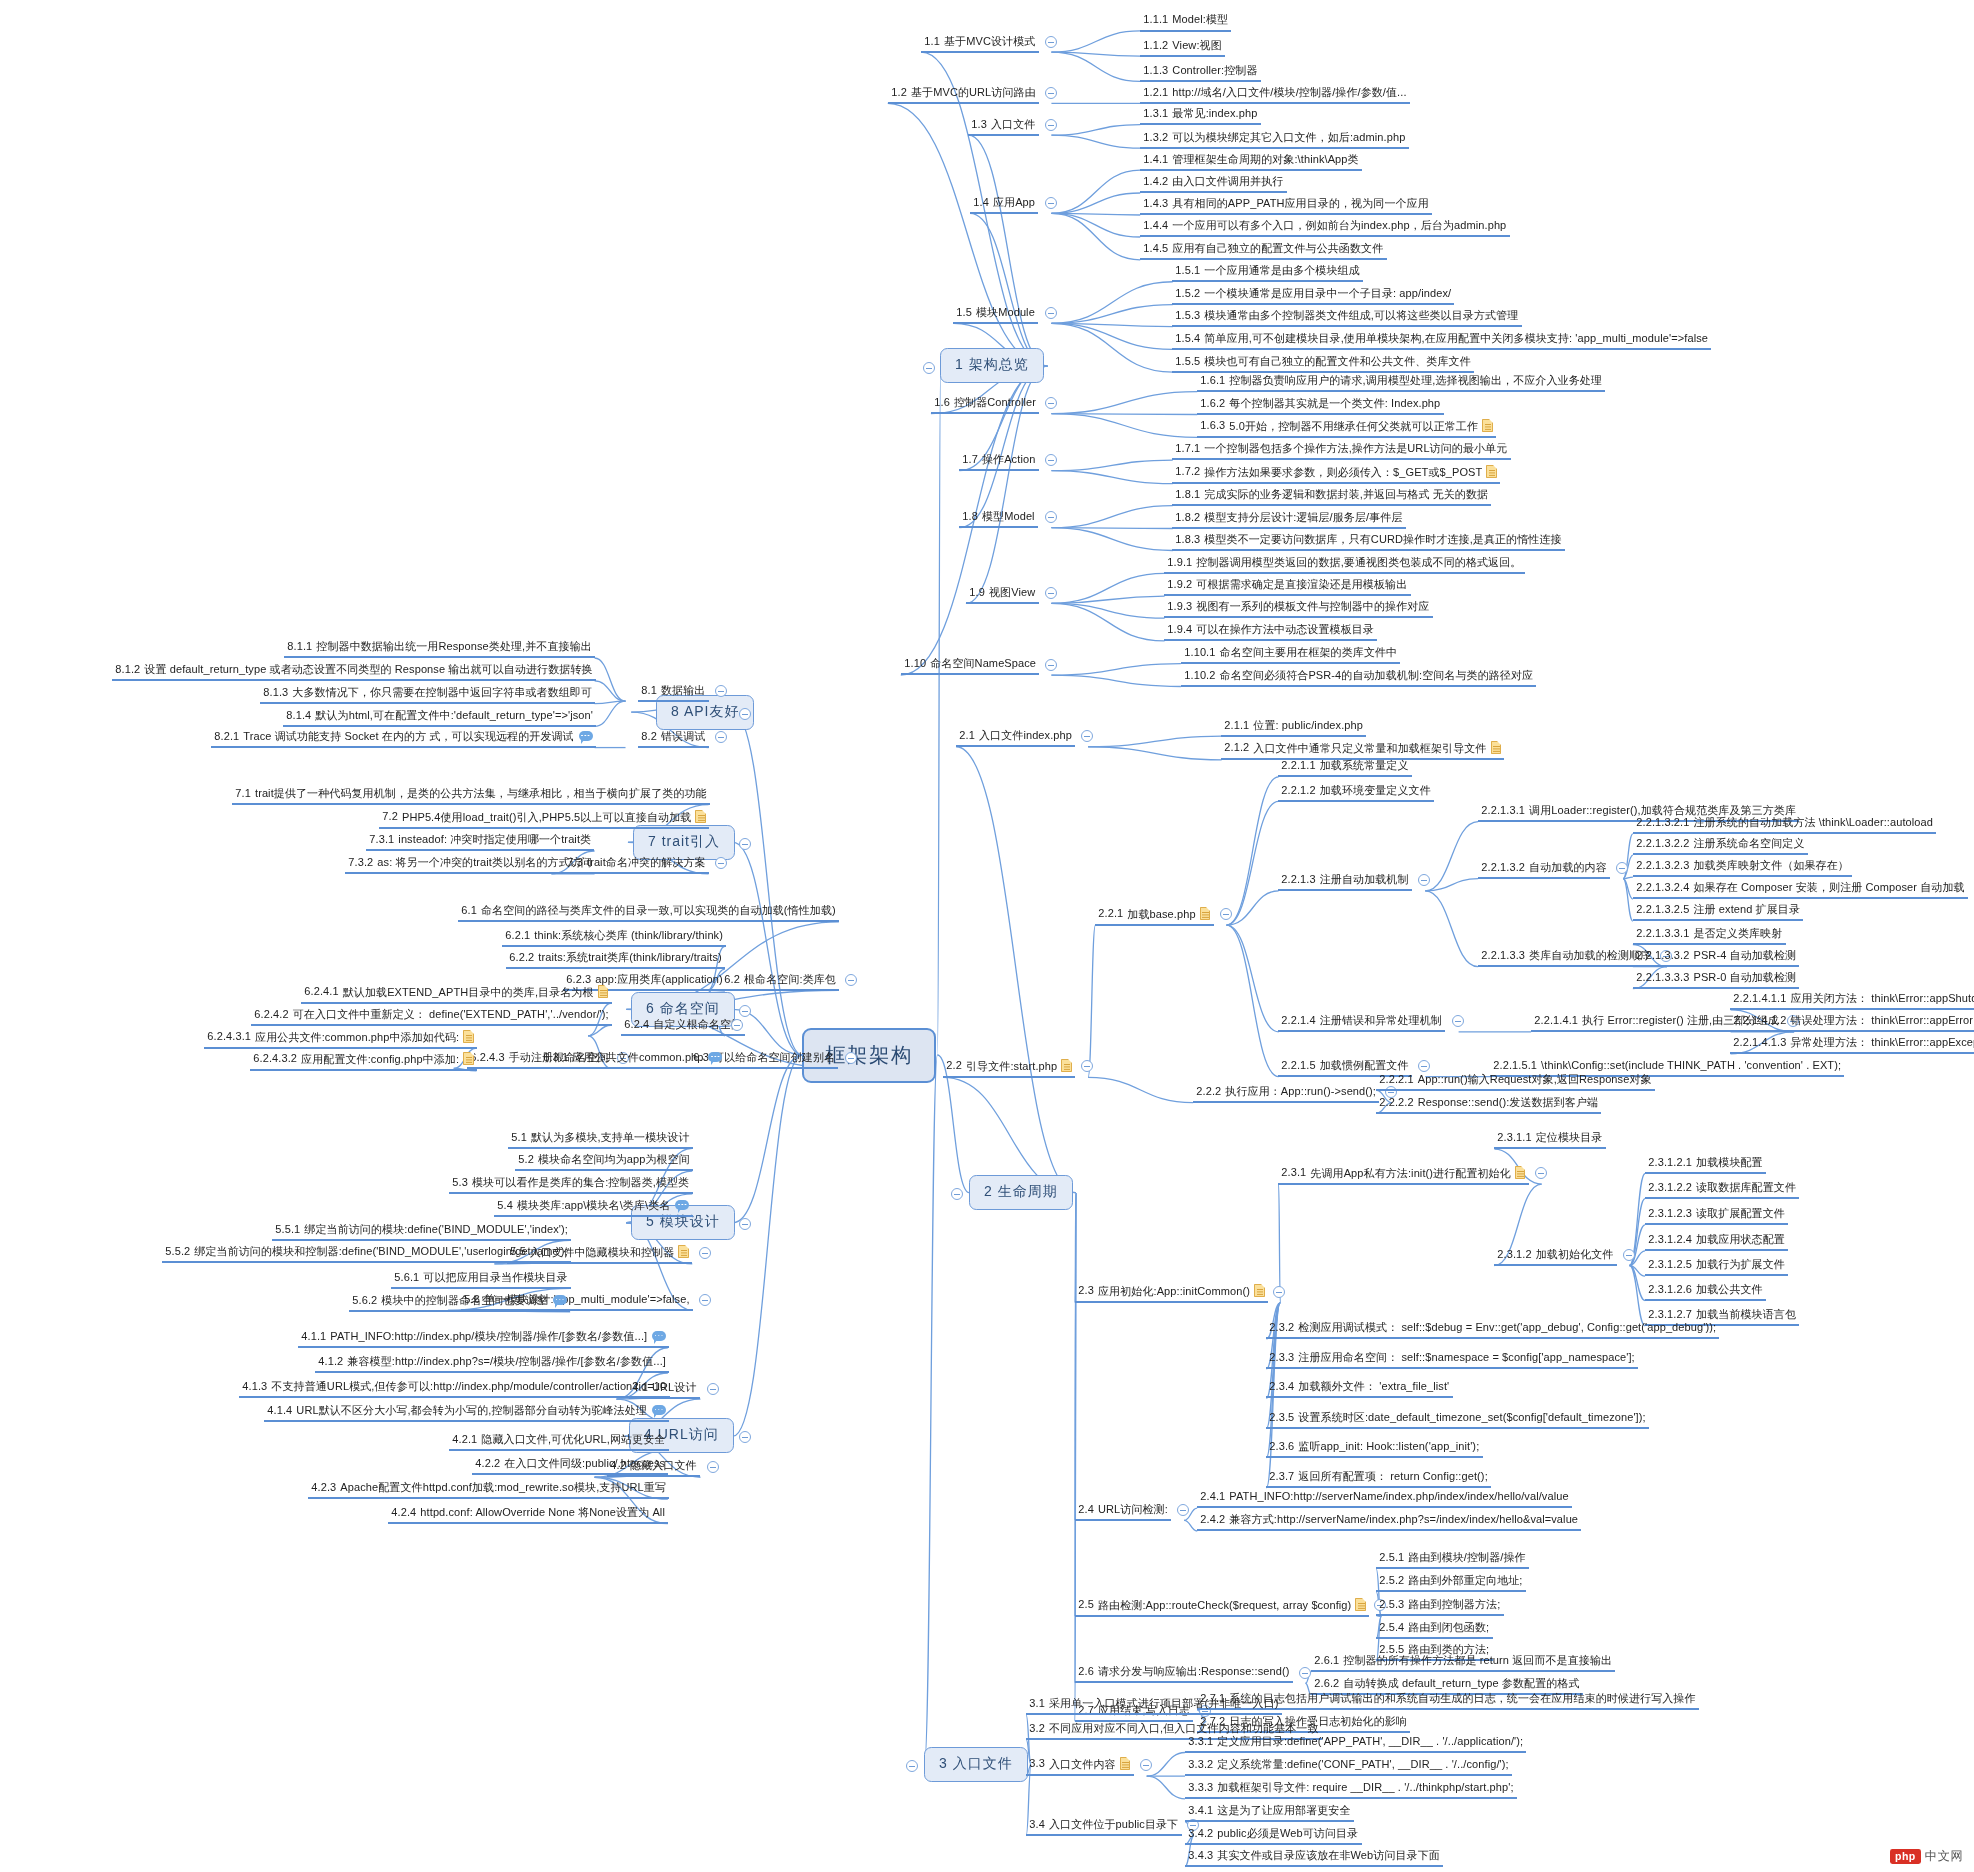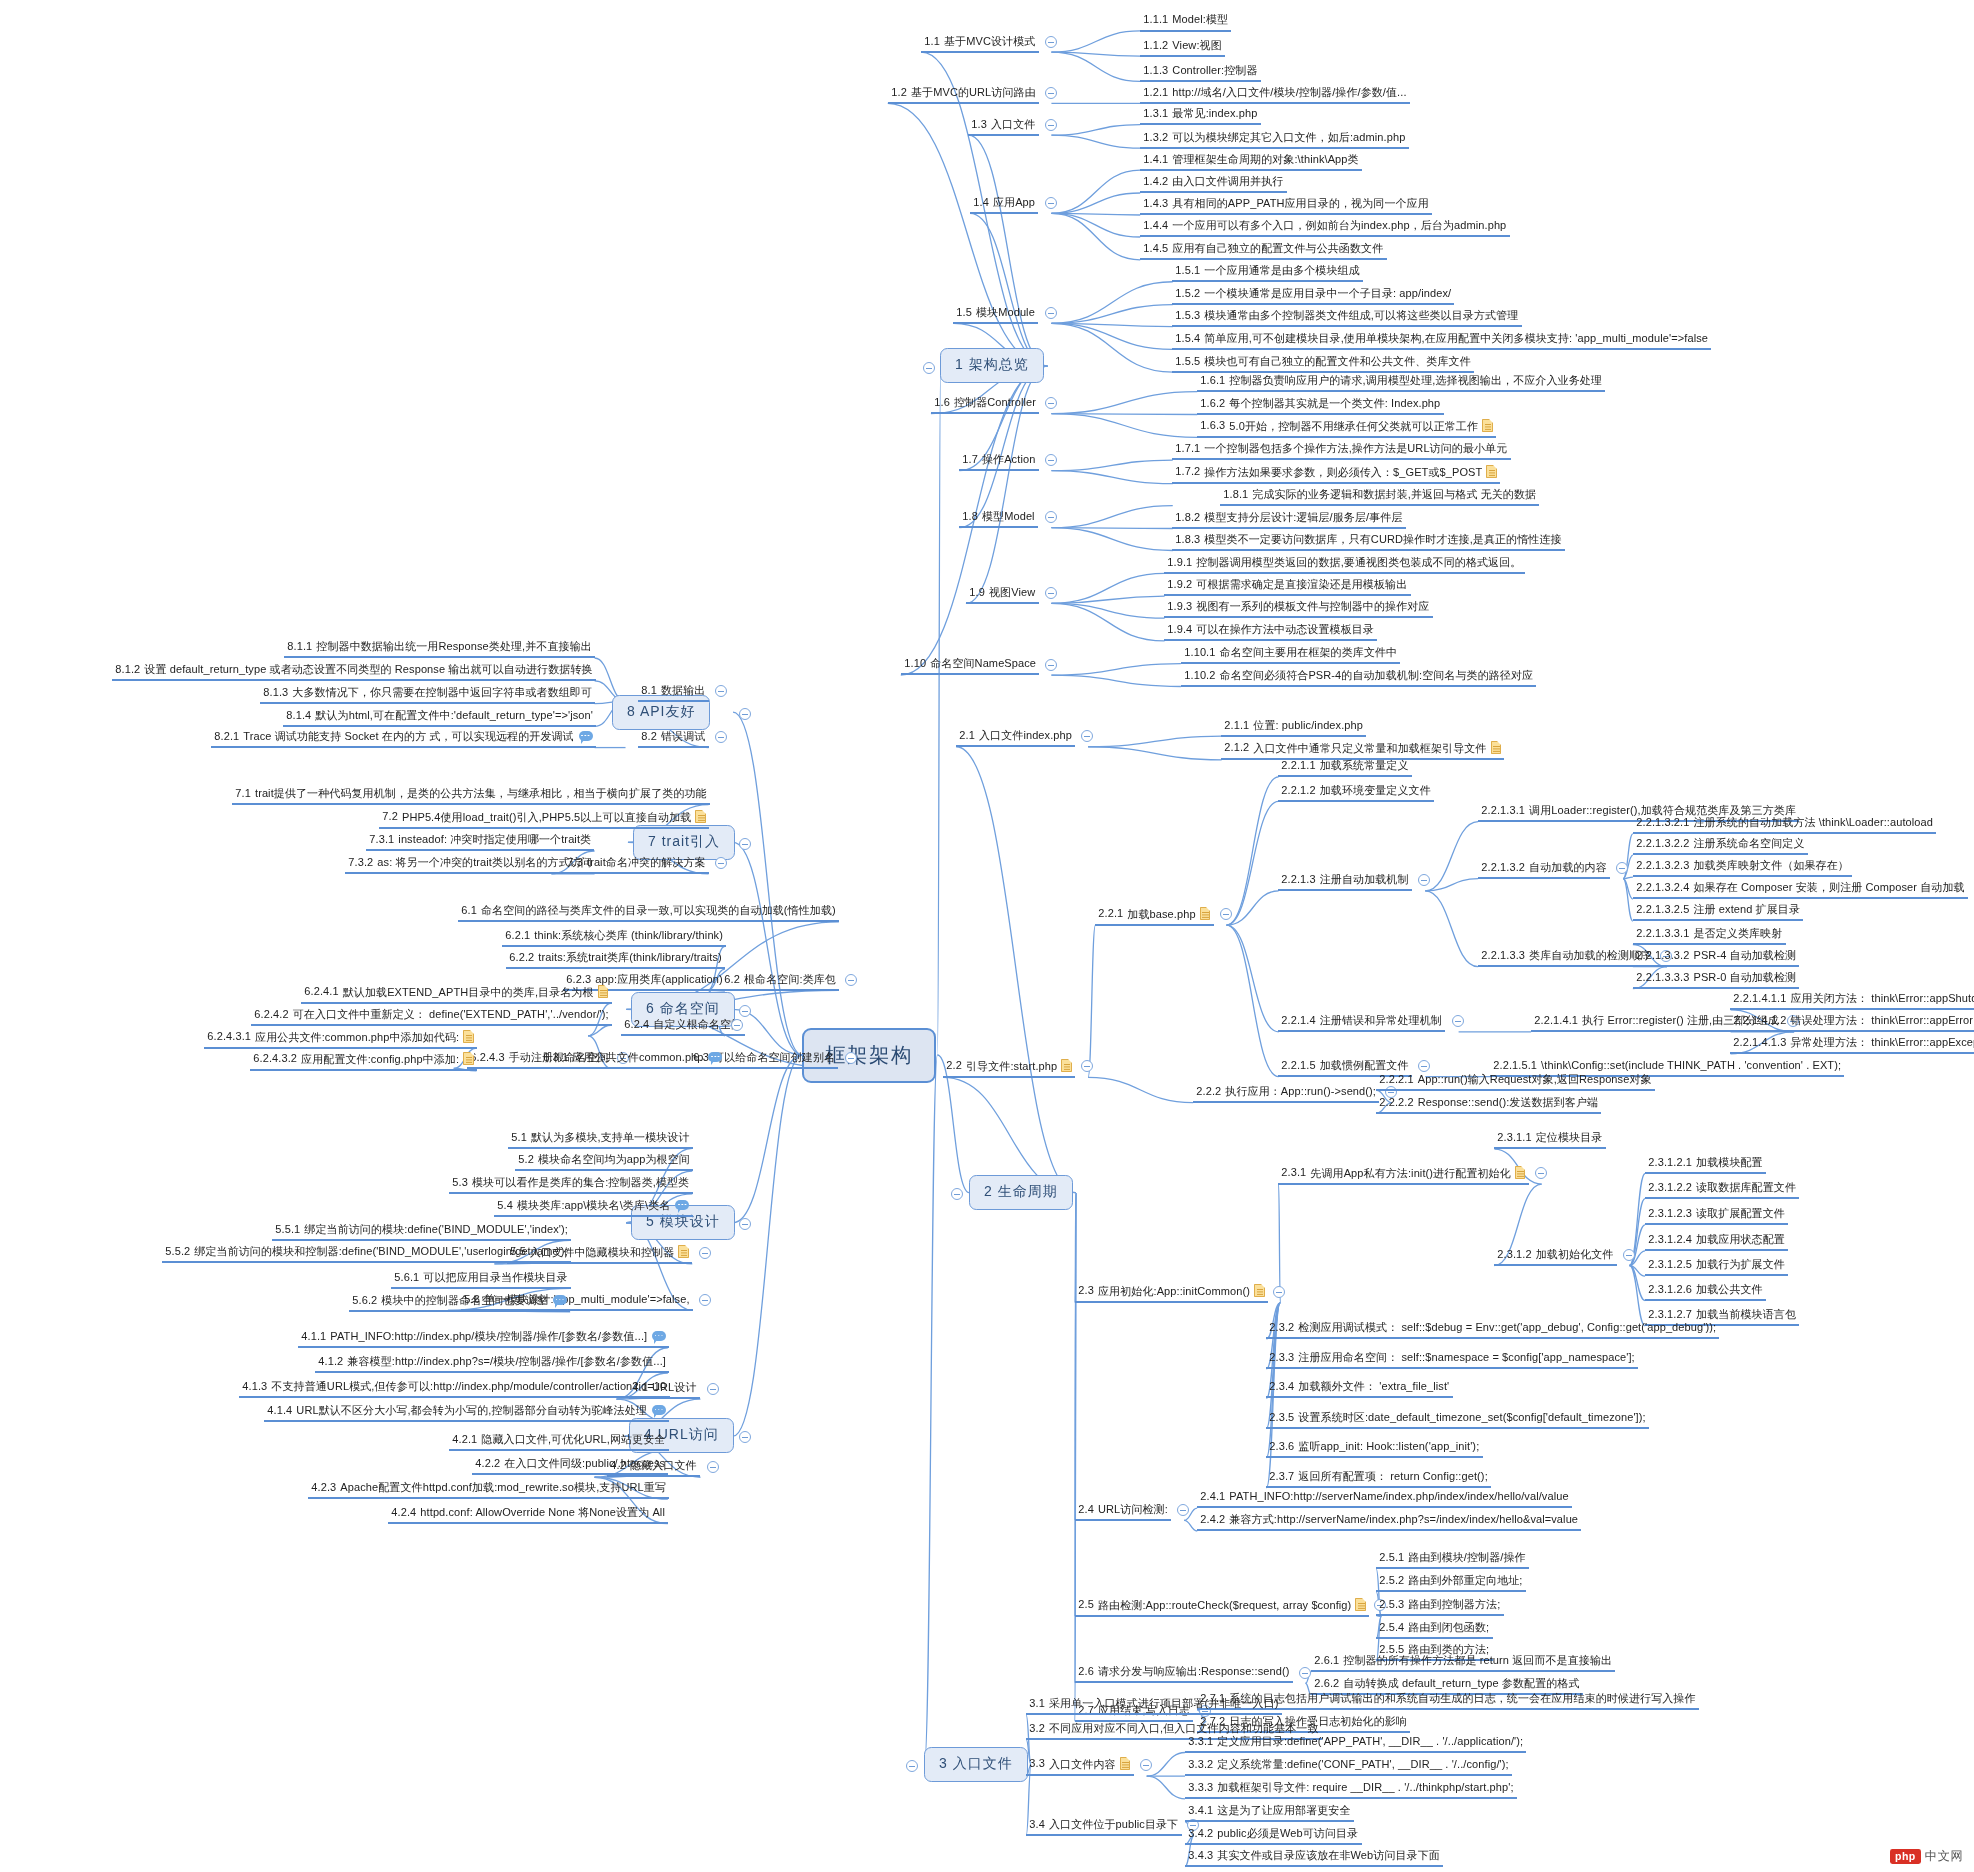--- a/index.html
+++ b/index.html
@@ -354,21 +354,21 @@
     <div class="tog" style="left: 1045px; top: 397px;"></div>
     <div class="node" style="top: 372px; left: 1197px; text-align: right;"><span class="num">1.6.1</span><span>控制器负责响应用户的请求,调用模型处理,选择视图输出，不应介入业务处理</span></div>
     <div class="node" style="top: 395px; left: 1197px;"><span class="num">1.6.2</span><span>每个控制器其实就是一个类文件: Index.php</span></div>
     <div class="node" style="top: 417px; left: 1197px;"><span class="num">1.6.3</span><span>5.0开始，控制器不用继承任何父类就可以正常工作</span><span class="note"></span></div>
     <div class="node r" style="top: 451px; left: 959px;"><span class="num">1.7</span><span>操作Action</span></div>
     <div class="tog" style="left: 1045px; top: 454px;"></div>
     <div class="node" style="top: 440px; left: 1172px;"><span class="num">1.7.1</span><span>一个控制器包括多个操作方法,操作方法是URL访问的最小单元</span></div>
     <div class="node" style="top: 463px; left: 1172px;"><span class="num">1.7.2</span><span>操作方法如果要求参数，则必须传入：$_GET或$_POST</span><span class="note"></span></div>
     <div class="node r" style="top: 508px; left: 959px;"><span class="num">1.8</span><span>模型Model</span></div>
     <div class="tog" style="left: 1045px; top: 511px;"></div>
-    <div class="node" style="top: 486px; left: 1172px; margin-left: 48px;"><span class="num">1.8.1</span><span>完成实际的业务逻辑和数据封装,并返回与格式 无关的数据</span></div>
+    <div class="node" style="top: 486px; left: 1172px;"><span class="num">1.8.1</span><span>完成实际的业务逻辑和数据封装,并返回与格式 无关的数据</span></div>
     <div class="node" style="top: 509px; left: 1172px;"><span class="num">1.8.2</span><span>模型支持分层设计:逻辑层/服务层/事件层</span></div>
     <div class="node" style="top: 531px; left: 1172px;"><span class="num">1.8.3</span><span>模型类不一定要访问数据库，只有CURD操作时才连接,是真正的惰性连接</span></div>
     <div class="node r" style="top: 584px; left: 966px;"><span class="num">1.9</span><span>视图View</span></div>
     <div class="tog" style="left: 1045px; top: 587px;"></div>
     <div class="node" style="top: 554px; left: 1164px;"><span class="num">1.9.1</span><span>控制器调用模型类返回的数据,要通视图类包装成不同的格式返回。</span></div>
     <div class="node" style="top: 576px; left: 1164px;"><span class="num">1.9.2</span><span>可根据需求确定是直接渲染还是用模板输出</span></div>
     <div class="node" style="top: 598px; left: 1164px;"><span class="num">1.9.3</span><span>视图有一系列的模板文件与控制器中的操作对应</span></div>
     <div class="node" style="top: 621px; left: 1164px;"><span class="num">1.9.4</span><span>可以在操作方法中动态设置模板目录</span></div>
     <div class="node r" style="top: 655px; left: 901px;"><span class="num">1.10</span><span>命名空间NameSpace</span></div>
     <div class="tog" style="left: 1045px; top: 659px;"></div>
@@ -516,21 +516,21 @@
     <div class="tog" style="left: 845px; top: 1052px;"></div>
     <div class="node r" style="top: 1049px; left: 540px;"><span class="num">6.3.1</span><span>应用公共文件common.php</span><span class="cmt"></span></div>
     <div class="topic" style="top: 825px; left: 633px;"><span>7  trait引入</span></div>
     <div class="tog" style="left: 739px; top: 838px;"></div>
     <div class="node r" style="top: 785px; left: 232px;"><span class="num">7.1</span><span>trait提供了一种代码复用机制，是类的公共方法集，与继承相比，相当于横向扩展了类的功能</span></div>
     <div class="node r" style="top: 808px; left: 379px;"><span class="num">7.2</span><span>PHP5.4使用load_trait()引入,PHP5.5以上可以直接自动加载</span><span class="note"></span></div>
     <div class="node r" style="top: 854px; left: 564px;"><span class="num">7.3</span><span>trait命名冲突的解决方案</span></div>
     <div class="tog" style="left: 715px; top: 857px;"></div>
     <div class="node r" style="top: 831px; left: 366px;"><span class="num">7.3.1</span><span>insteadof: 冲突时指定使用哪一个trait类</span></div>
     <div class="node r" style="top: 854px; left: 345px;"><span class="num">7.3.2</span><span>as: 将另一个冲突的trait类以别名的方式访问</span></div>
-    <div class="topic" style="top: 695px; left: 612px;"><span>8  API友好</span></div>
+    <div class="topic" style="top: 695px; left: 656px;"><span>8  API友好</span></div>
     <div class="tog" style="left: 739px; top: 708px;"></div>
     <div class="node r" style="top: 682px; left: 638px;"><span class="num">8.1</span><span>数据输出</span></div>
     <div class="tog" style="left: 715px; top: 685px;"></div>
     <div class="node r" style="top: 638px; left: 284px;"><span class="num">8.1.1</span><span>控制器中数据输出统一用Response类处理,并不直接输出</span></div>
     <div class="node r" style="top: 661px; left: 112px;"><span class="num">8.1.2</span><span>设置 default_return_type 或者动态设置不同类型的 Response 输出就可以自动进行数据转换</span></div>
     <div class="node r" style="top: 684px; left: 260px;"><span class="num">8.1.3</span><span>大多数情况下，你只需要在控制器中返回字符串或者数组即可</span></div>
     <div class="node r" style="top: 707px; left: 283px;"><span class="num">8.1.4</span><span>默认为html,可在配置文件中:'default_return_type'=&gt;'json'</span></div>
     <div class="node r" style="top: 728px; left: 638px;"><span class="num">8.2</span><span>错误调试</span></div>
     <div class="tog" style="left: 715px; top: 731px;"></div>
     <div class="node r" style="top: 728px; left: 211px;"><span class="num">8.2.1</span><span>Trace 调试功能支持 Socket 在内的方 式，可以实现远程的开发调试</span><span class="cmt"></span></div>

